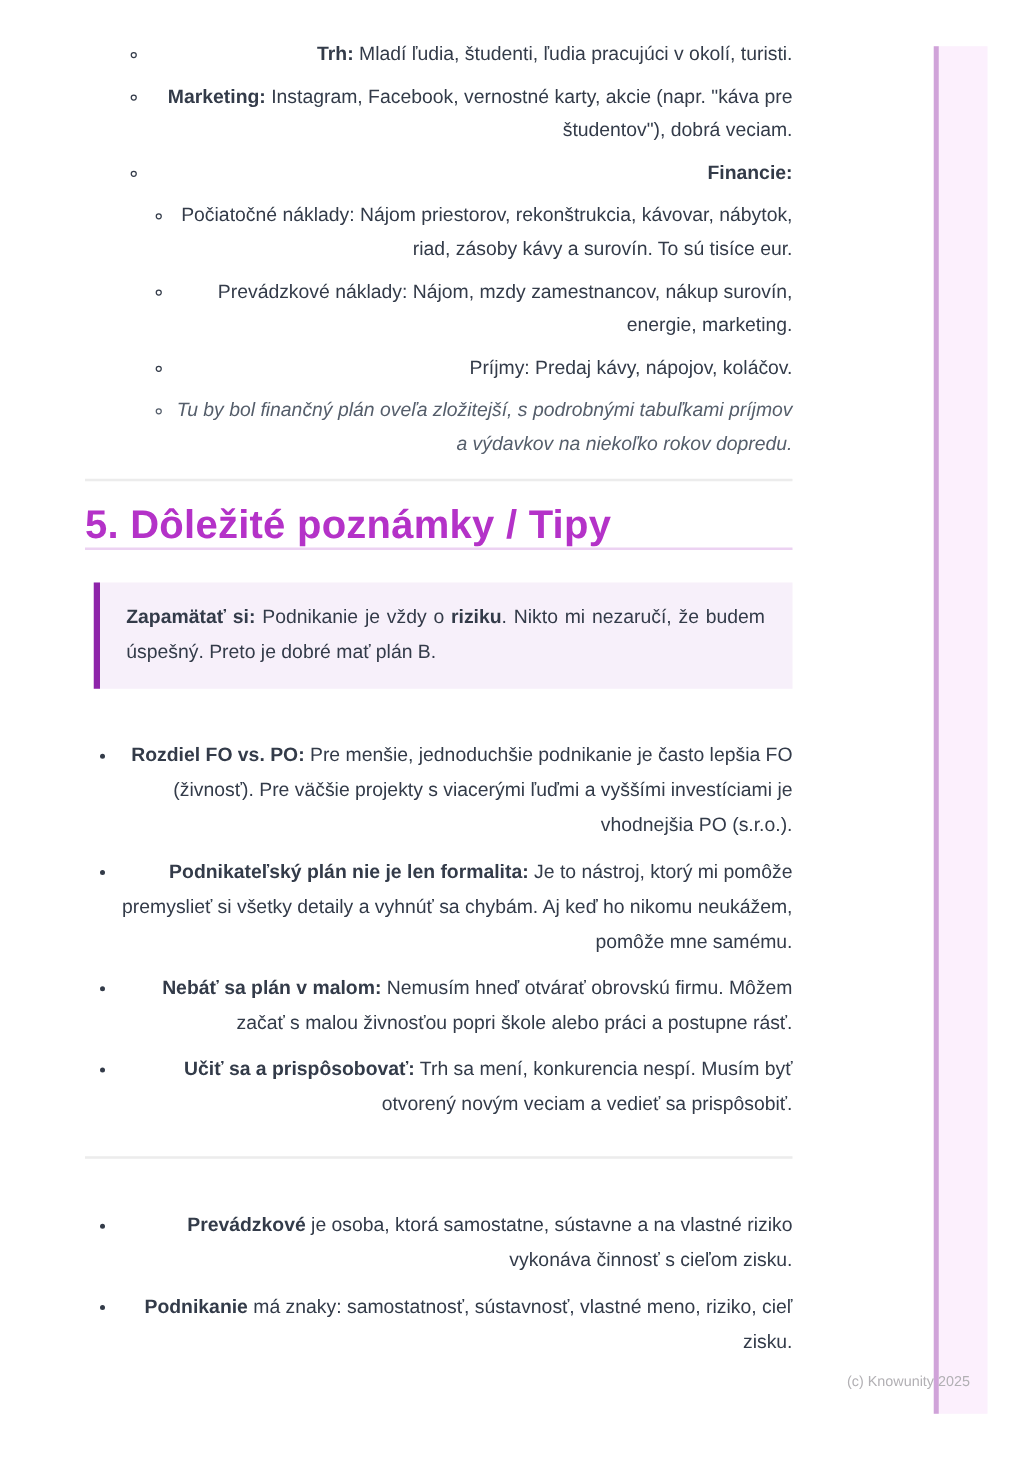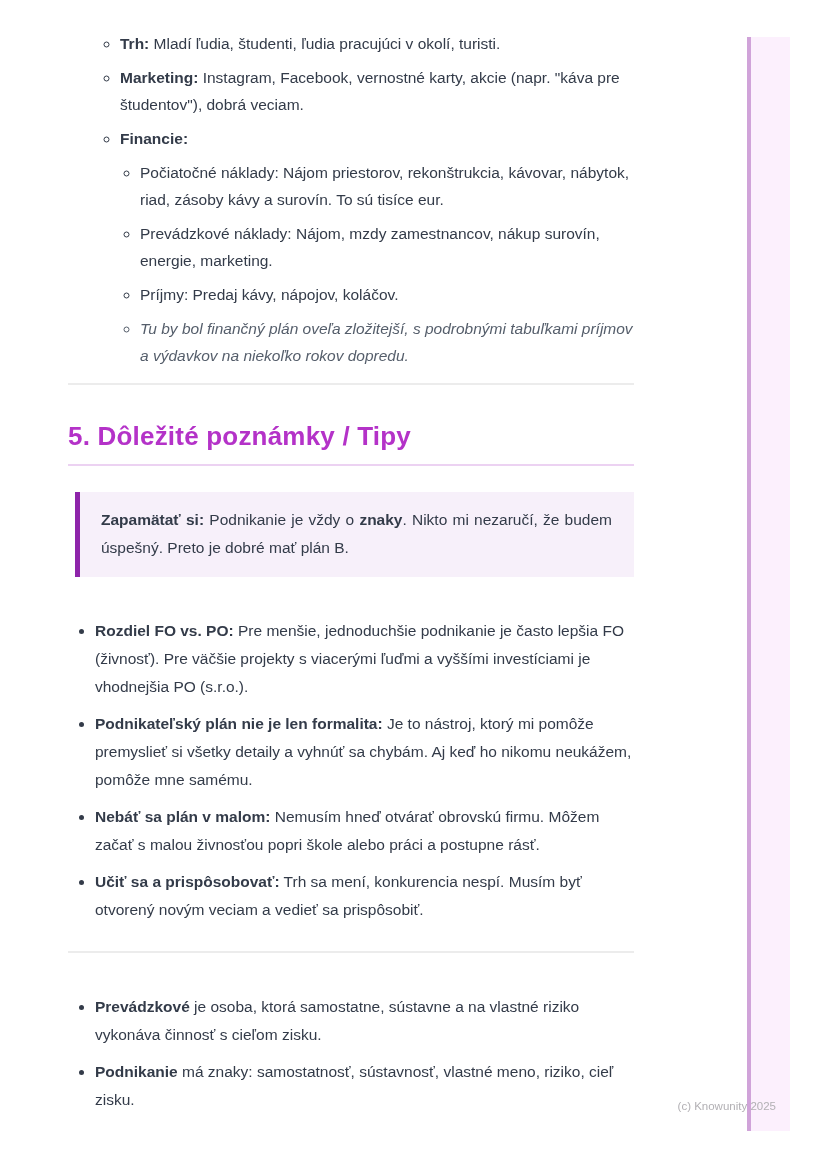--- a/index.html
+++ b/index.html
@@ -16,34 +16,34 @@
   }
   html,body{margin:0;padding:0;}
   body{
     width:828px;height:1171px;position:relative;overflow:hidden;
     background:#ffffff;color:var(--body-text);
     font-family:"Liberation Sans",sans-serif;
     -webkit-font-smoothing:antialiased;
   }
   .content{position:absolute;left:68px;top:30px;width:566px;z-index:2;}
 
-  ul{margin:0;}
+  ul{margin:0;text-align:right;}
   li{font-size:15.5px;line-height:27px;}
   .lvl2{list-style-type:circle;padding-left:52px;}
   .lvl2>li{margin-bottom:7px;}
   .lvl3{list-style-type:circle;padding-left:20px;margin-top:7px;}
   .lvl3>li{margin-bottom:7px;}
   .lvl3>li:last-child{margin-bottom:0;}
   .italic-note{font-style:italic;color:var(--muted-italic);}
 
   .divider{border:none;border-top:2px solid var(--divider);margin:14px 0 0 0;}
 
   h2{
-    color:var(--heading);font-size:26px;font-weight:bold;
-    margin:36px 0 0 0;padding-bottom:12px;
+    color:var(--heading);font-size:32px;font-weight:bold;
+    margin:16px 0 0 0;padding-bottom:0;
     border-bottom:2px solid var(--heading-underline);
     letter-spacing:.2px;
   }
 
   .callout{
     margin:26px 0 0 7px;
     background:var(--callout-bg);
     border-left:5px solid var(--callout-border);
     padding:14px 22px 15px 21px;
   }
@@ -88,21 +88,21 @@
           <li class="italic-note"><span>Tu by bol finančný plán oveľa zložitejší, s podrobnými tabuľkami príjmov a výdavkov na niekoľko rokov dopredu.</span></li>
         </ul>
       </li>
     </ul>
 
     <hr class="divider">
 
     <h2>5. Dôležité poznámky / Tipy</h2>
 
     <div class="callout">
-      <p><strong>Zapamätať si:</strong><span> Podnikanie je vždy o </span><strong>znaky</strong><span>. Nikto mi nezaručí, že budem úspešný. Preto je dobré mať plán B.</span></p>
+      <p><strong>Zapamätať si:</strong><span> Podnikanie je vždy o </span><strong>riziku</strong><span>. Nikto mi nezaručí, že budem úspešný. Preto je dobré mať plán B.</span></p>
     </div>
 
     <ul class="lvl1">
       <li>
         <strong>Rozdiel FO vs. PO:</strong><span> Pre menšie, jednoduchšie podnikanie je často lepšia FO (živnosť). Pre väčšie projekty s viacerými ľuďmi a vyššími investíciami je vhodnejšia PO (s.r.o.).</span>
       </li>
       <li>
         <strong>Podnikateľský plán nie je len formalita:</strong><span> Je to nástroj, ktorý mi pomôže premyslieť si všetky detaily a vyhnúť sa chybám. Aj keď ho nikomu neukážem, pomôže mne samému.</span>
       </li>
       <li>

